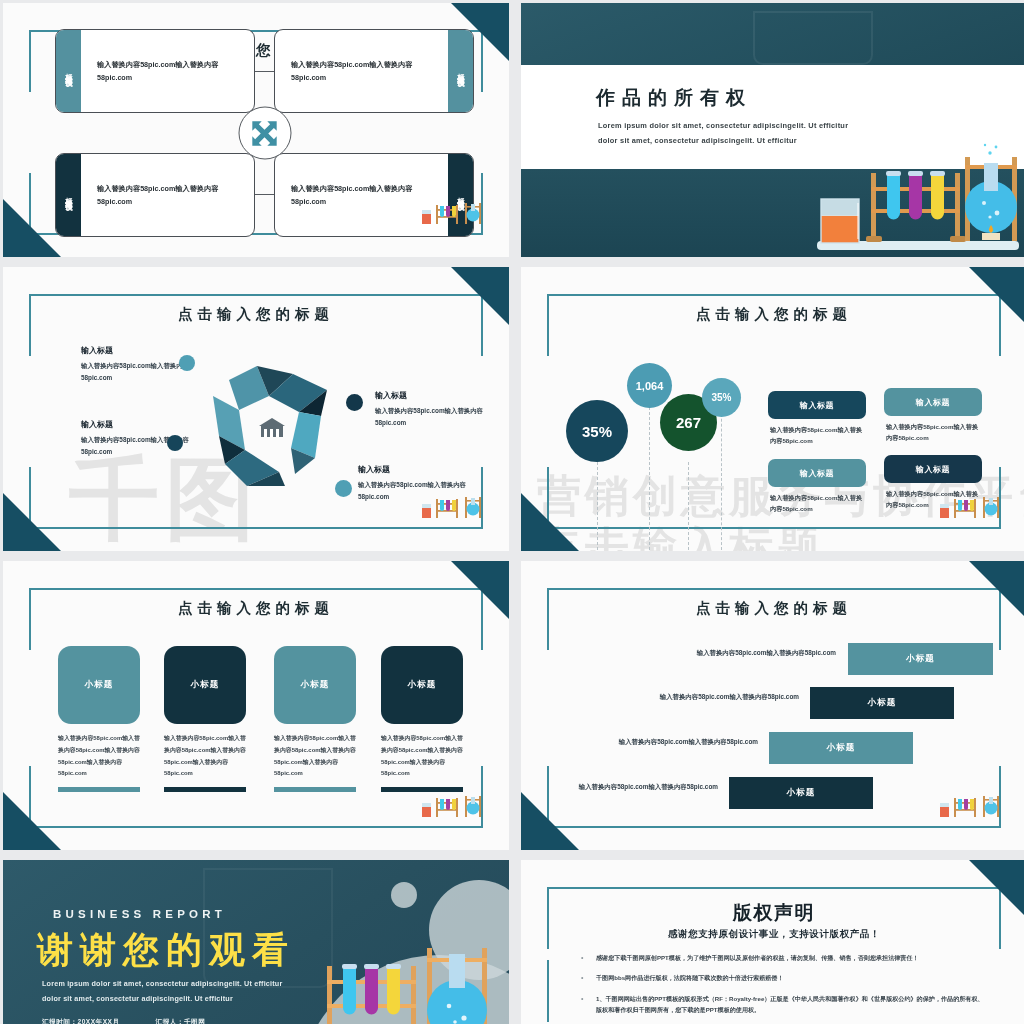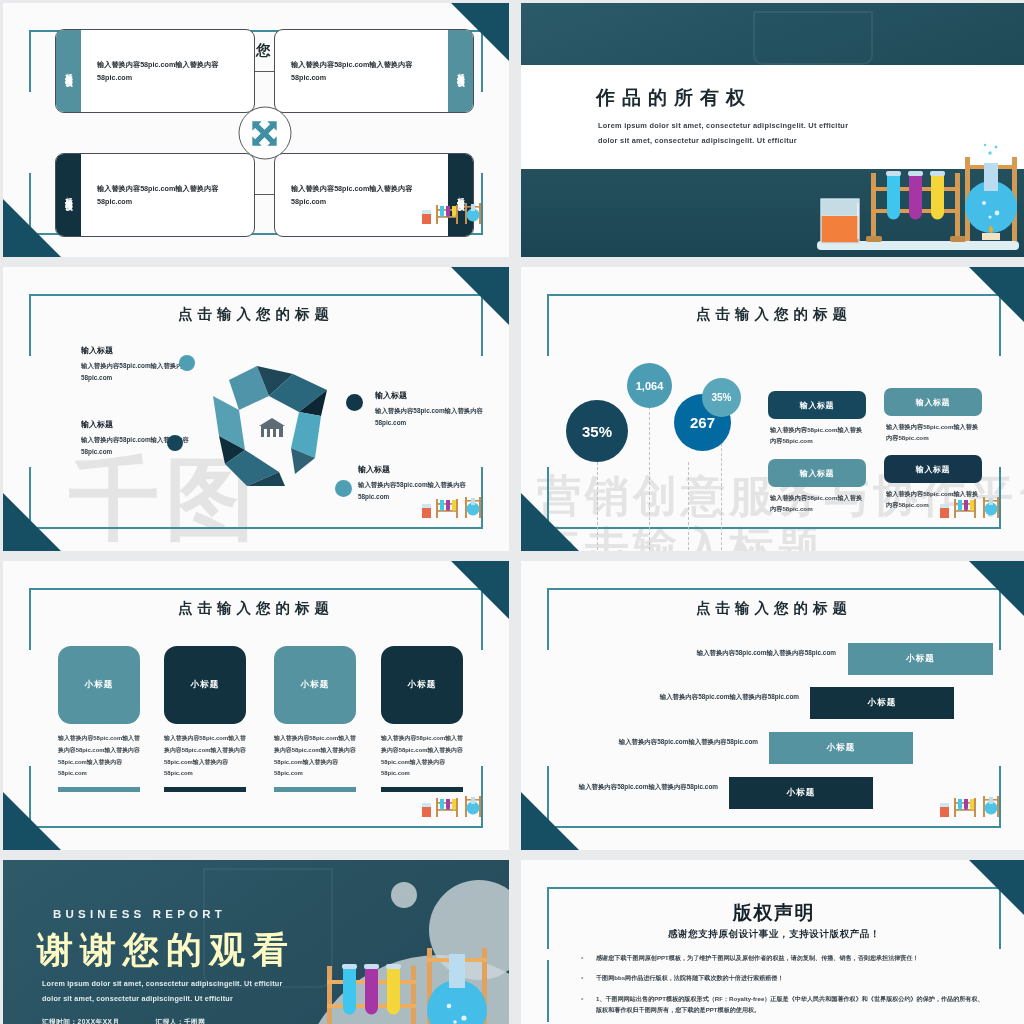--- a/index.html
+++ b/index.html
@@ -148,21 +148,21 @@
       color:#fff; font-size:8.6px; font-weight:800; letter-spacing:1px; z-index:4;}
   .stair-txt { position:absolute; font-size:6.4px; font-weight:700; color:#33404a;
       line-height:1.9; text-align:right; z-index:4; }
 
   
   .s7 { background:#2b5564; }
   .s7 .bg-grad { position:absolute; inset:0; background:linear-gradient(145deg,#2e5a6a 0%,#28505f 55%,#23495a 100%); }
   .s7 .big-circ { position:absolute; border-radius:50%; background:rgba(205,215,218,0.80); }
   .s7 .eyebrow { position:absolute; left:38px; top:48px; color:#eef3f4; font-size:11.5px;
       font-weight:700; letter-spacing:4.2px; z-index:6;padding-left:12px;}
-  .s7 .hero { position:absolute; left:34px; top:66px; color:#fef9c3; font-size:36px;
+  .s7 .hero { position:absolute; left:34px; top:66px; color:#fde047; font-size:36px;
       font-weight:800; letter-spacing:7px; z-index:6; }
   .s7 .lede { position:absolute; left:39px; top:117px; color:#e3ecee; font-size:7.2px;
       font-weight:600; line-height:2.05; letter-spacing:.2px; z-index:6;}
   .s7 .meta { position:absolute; left:39px; top:158px; color:#eaf1f2; font-size:6.6px;
       font-weight:700; letter-spacing:.5px; z-index:6; display:flex; gap:36px;}
   .s7 .ghost2 { position:absolute; left:200px; top:8px; width:130px; height:120px;
       border:2px solid rgba(255,255,255,0.055); border-radius:0 0 14px 14px; }
 
   
   .s8-title { position:absolute; top:40px; left:0; right:0; text-align:center;
@@ -399,21 +399,21 @@
     <div class="dline" style="left:128px;top:140px;height:143px;"></div>
     <div class="dline" style="left:167px;top:195px;height:88px;"></div>
     <div class="dline" style="left:200px;top:132px;height:151px;"></div>
 
     <div class="bubble" style="left:45px;top:133px;width:62px;height:62px;background:#16475c;font-size:15px;">
       <span>35%</span>
     </div>
     <div class="bubble" style="left:106px;top:96px;width:45px;height:45px;background:#4c9cb3;font-size:11px;">
       <span>1,064</span>
     </div>
-    <div class="bubble" style="left:153px;top:127px;width:57px;height:57px;background:#0369a1;font-size:15px;">
+    <div class="bubble" style="left:139px;top:127px;width:57px;height:57px;background:#14532d;font-size:15px;">
       <span>267</span>
     </div>
     <div class="bubble" style="left:181px;top:111px;width:39px;height:39px;background:#5aa7bb;font-size:10px;">
       <span>35%</span>
     </div>
 
     <div class="chip" style="left:247px;top:124px;width:98px;height:28px;background:#16475c;">
       <span>输入标题</span>
     </div>
     <div class="chip-txt" style="left:249px;top:157px;width:98px;">输入替换内容58pic.com输入替换内容58pic.com</div>

